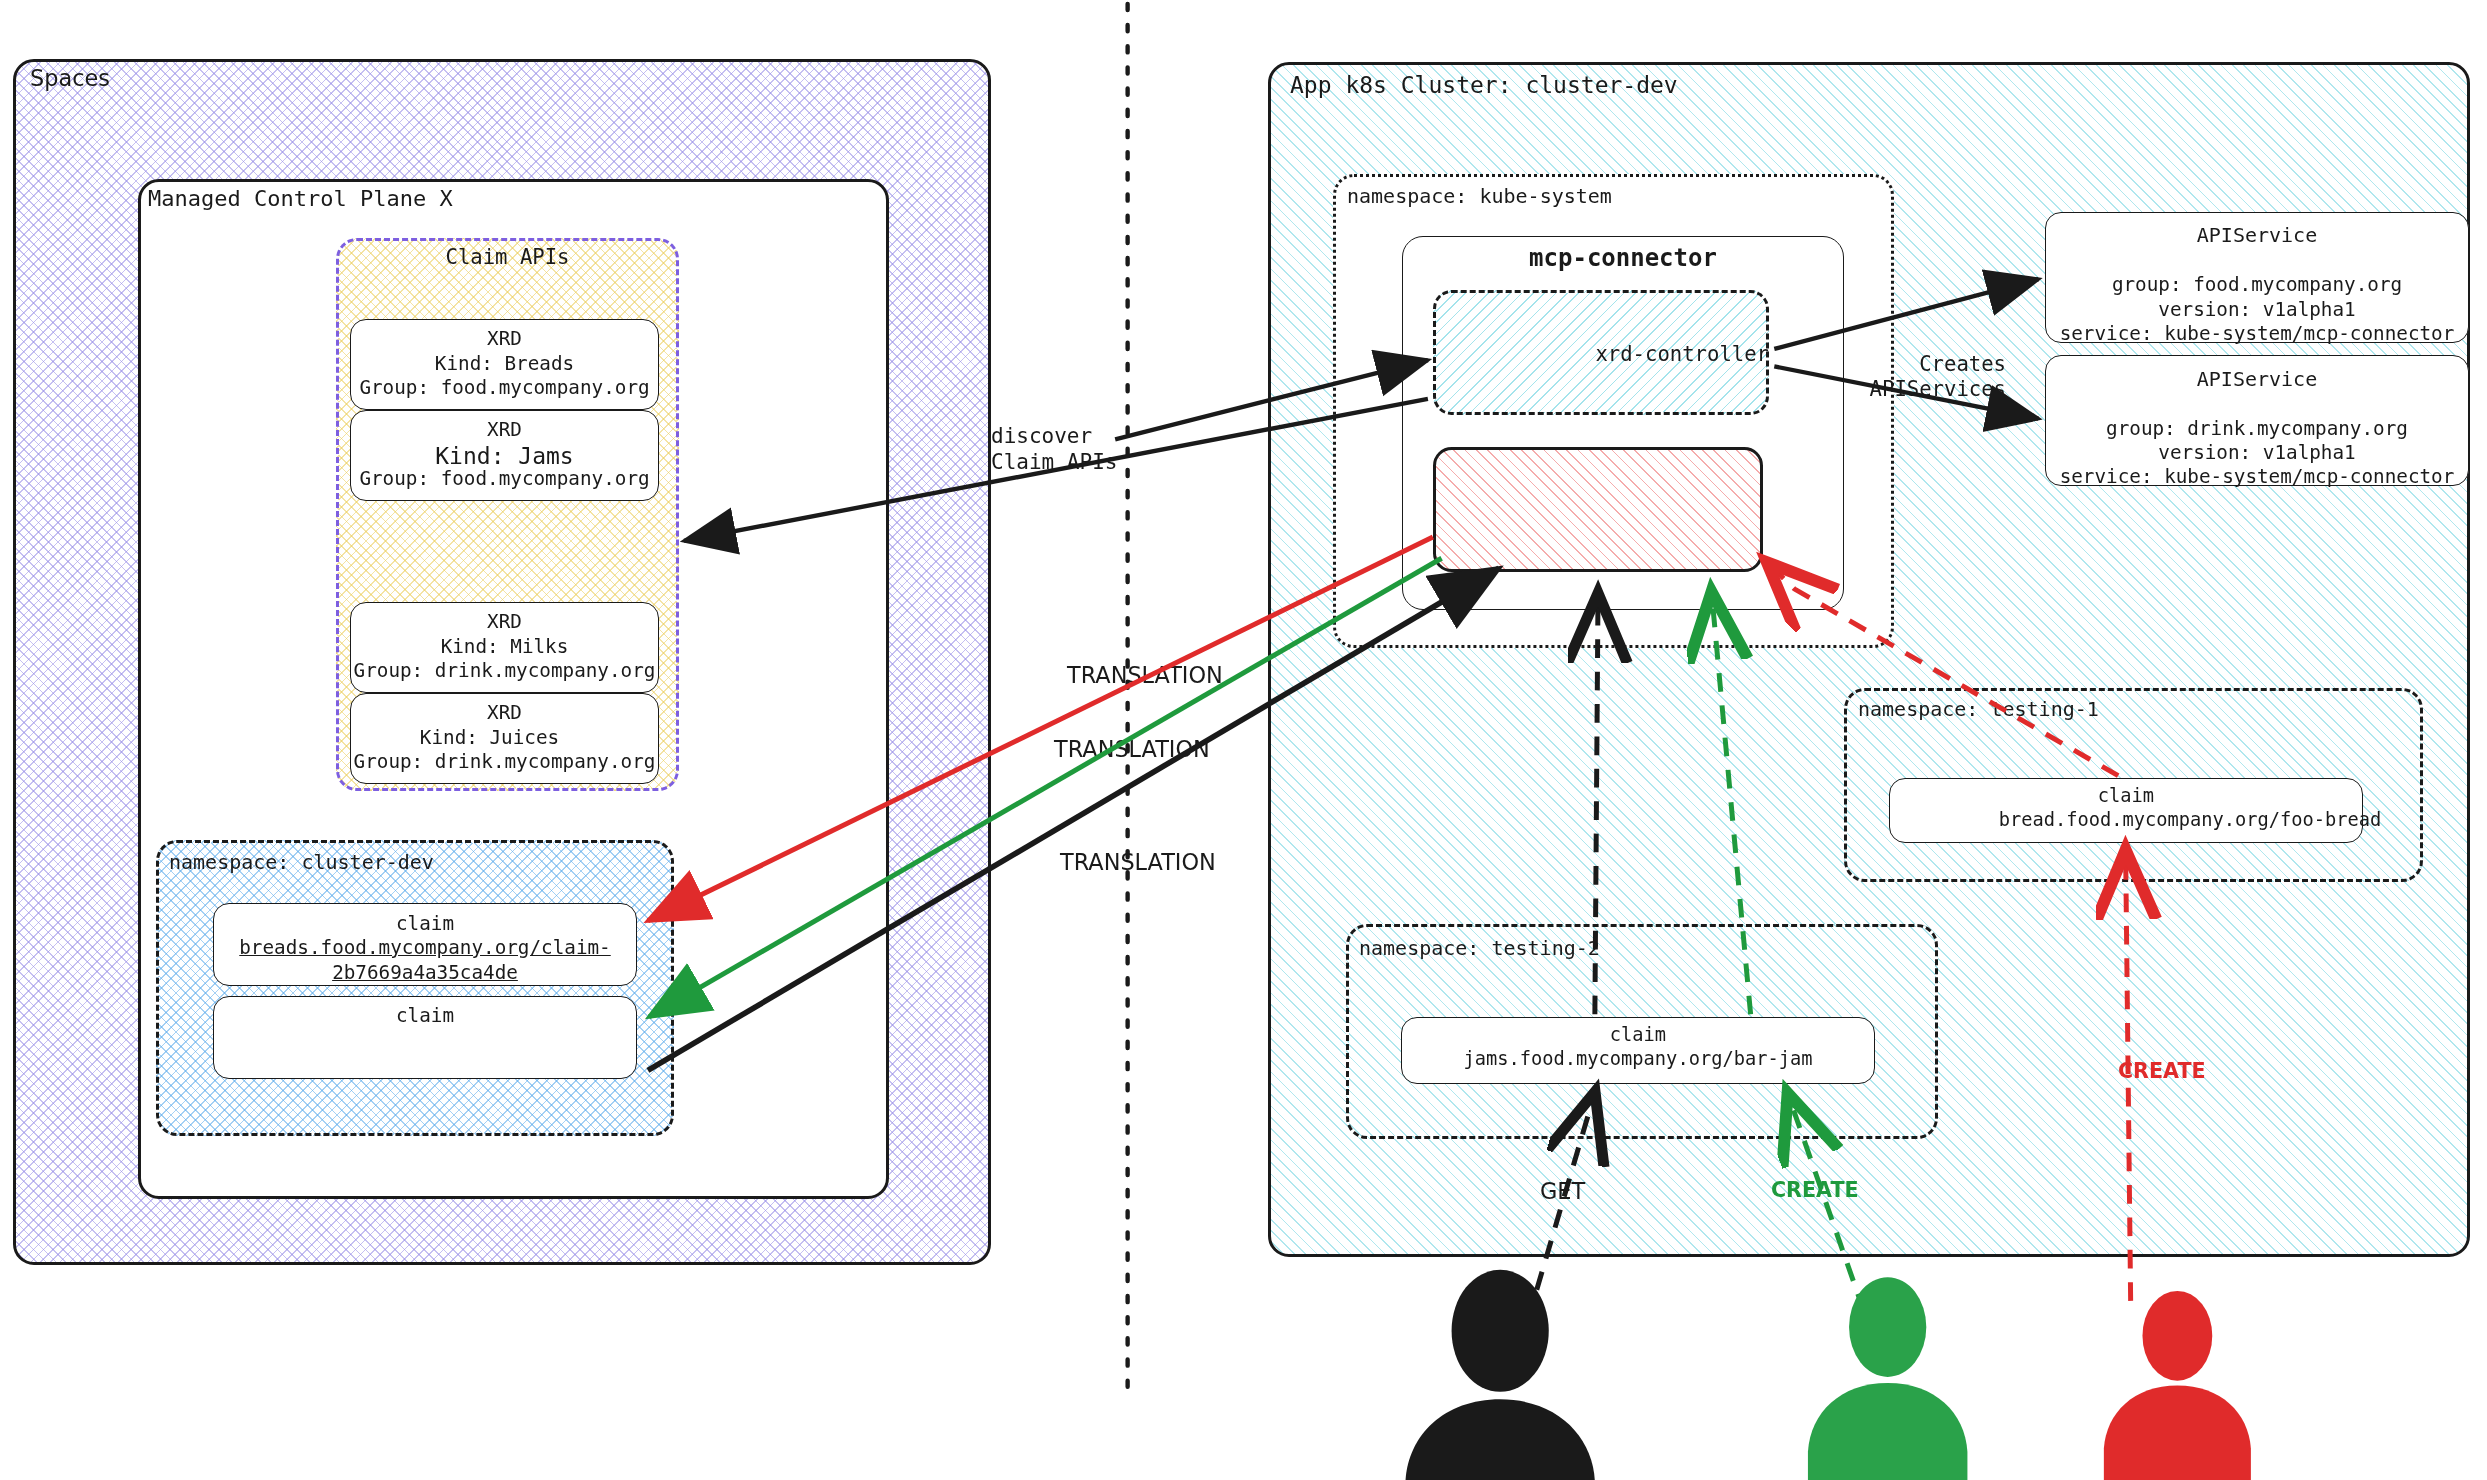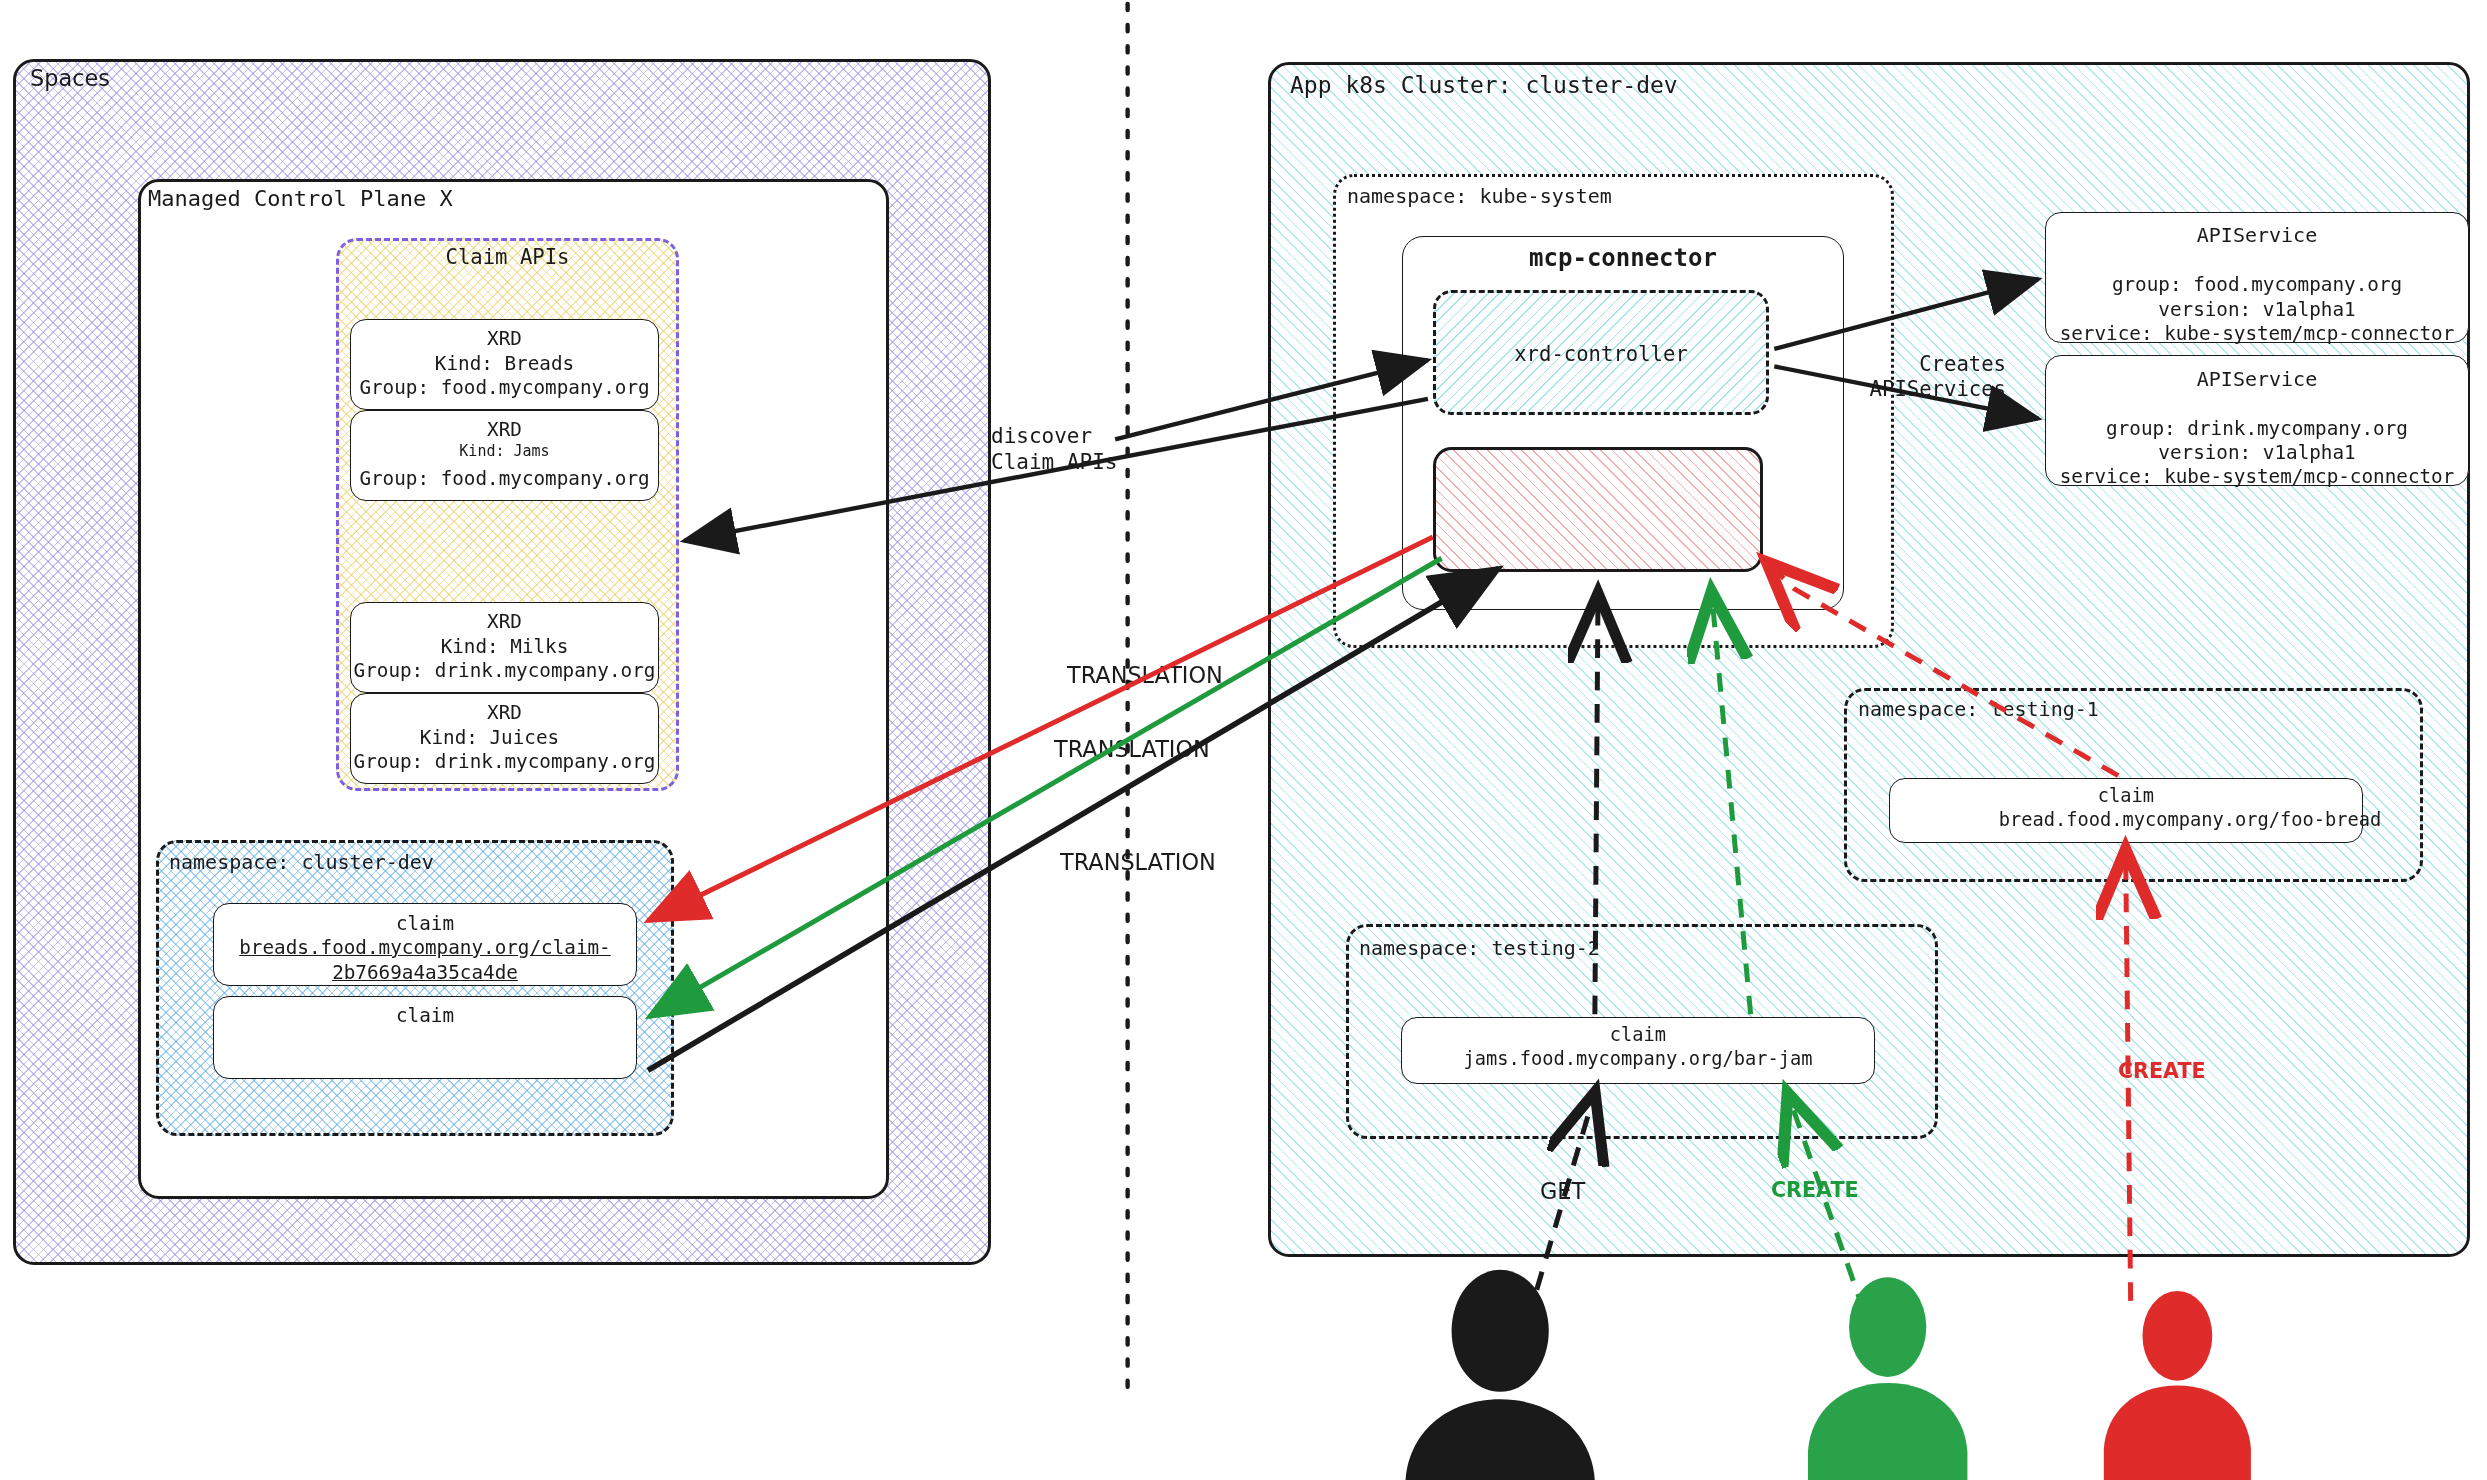--- a/index.html
+++ b/index.html
@@ -78,21 +78,21 @@
   <div class="box rounded dash-purple hatch-yellow" style="left:336px;top:238px;width:343px;height:553px;border-radius:21px;"></div>
   <div class="node-text lbl-mono" style="left:336px;top:244px;width:343px;font-size:20.6px;">Claim APIs</div>
 
   <div class="box rounded thin" style="left:350px;top:319px;width:309px;height:91px;border-radius:16px;"></div>
   <div class="node-text lbl-mono" style="left:350px;top:326px;width:309px;font-size:19.3px;">XRD</div>
   <div class="node-text lbl-mono" style="left:350px;top:351px;width:309px;font-size:19.3px;">Kind: Breads</div>
   <div class="node-text lbl-mono" style="left:350px;top:375px;width:309px;font-size:19.3px;">Group: food.mycompany.org</div>
 
   <div class="box rounded thin" style="left:350px;top:410px;width:309px;height:91px;border-radius:16px;"></div>
   <div class="node-text lbl-mono" style="left:350px;top:417px;width:309px;font-size:19.3px;">XRD</div>
-  <div class="node-text lbl-mono" style="left:350px;top:442px;width:309px;font-size:15px;">Kind: Jams</div>
+  <div class="node-text lbl-mono" style="left:350px;top:442px;width:309px;font-size:23px;">Kind: Jams</div>
   <div class="node-text lbl-mono" style="left:350px;top:466px;width:309px;font-size:19.3px;">Group: food.mycompany.org</div>
 
   <div class="box rounded thin" style="left:350px;top:602px;width:309px;height:91px;border-radius:16px;"></div>
   <div class="node-text lbl-mono" style="left:350px;top:609px;width:309px;font-size:19.3px;">XRD</div>
   <div class="node-text lbl-mono" style="left:350px;top:634px;width:309px;font-size:19.3px;">Kind: Milks</div>
   <div class="node-text lbl-mono" style="left:350px;top:658px;width:309px;font-size:19.3px;">Group: drink.mycompany.org</div>
 
   <div class="box rounded thin" style="left:350px;top:693px;width:309px;height:91px;border-radius:16px;"></div>
   <div class="node-text lbl-mono" style="left:350px;top:700px;width:309px;font-size:19.3px;">XRD</div>
   <div class="node-text lbl-mono" style="left:350px;top:725px;width:279px;font-size:19.3px;">Kind: Juices</div>
@@ -112,21 +112,21 @@
   <div class="box rounded solid hatch-cyan" style="left:1268px;top:62px;width:1202px;height:1195px;"></div>
   <div class="corner-label lbl-mono" style="left:1290px;top:72px;font-size:23px;">App k8s Cluster: cluster-dev</div>
 
   <div class="box rounded dot-black" style="left:1333px;top:174px;width:561px;height:474px;background:#ffffff;border-radius:21px;"></div>
   <div class="corner-label lbl-mono" style="left:1347px;top:184px;font-size:20px;">namespace: kube-system</div>
 
   <div class="box rounded thin" style="left:1402px;top:236px;width:442px;height:374px;border-radius:21px;"></div>
   <div class="node-text lbl-mono" style="left:1402px;top:243px;width:442px;font-size:24px;font-weight:bold;">mcp-connector</div>
 
   <div class="box rounded dash-black hatch-cyan2" style="left:1433px;top:290px;width:336px;height:125px;border-radius:18.7px;"></div>
-  <div class="node-text lbl-mono" style="left:1433px;top:341px;width:336px;font-size:20.6px;">xrd-controller</div>
+  <div class="node-text lbl-mono" style="left:1433px;top:341px;width:336px;font-size:20.6px;text-align:right;">xrd-controller</div>
 
   <div class="box rounded hatch-red" style="left:1433px;top:447px;width:330px;height:125px;border:3.7px solid #1a1a1a;border-radius:18.7px;"></div>
 
   <div class="box rounded thin" style="left:2045px;top:212px;width:424px;height:131px;border-radius:16px;"></div>
   <div class="node-text lbl-mono" style="left:2045px;top:222px;width:424px;font-size:20px;">APIService</div>
   <div class="node-text lbl-mono" style="left:2045px;top:272px;width:424px;font-size:19.3px;">group: food.mycompany.org</div>
   <div class="node-text lbl-mono" style="left:2045px;top:297px;width:424px;font-size:19.3px;">version: v1alpha1</div>
   <div class="node-text lbl-mono" style="left:2045px;top:321px;width:424px;font-size:19.3px;">service: kube-system/mcp-connector</div>
 
   <div class="box rounded thin" style="left:2045px;top:355px;width:424px;height:131px;border-radius:16px;"></div>

